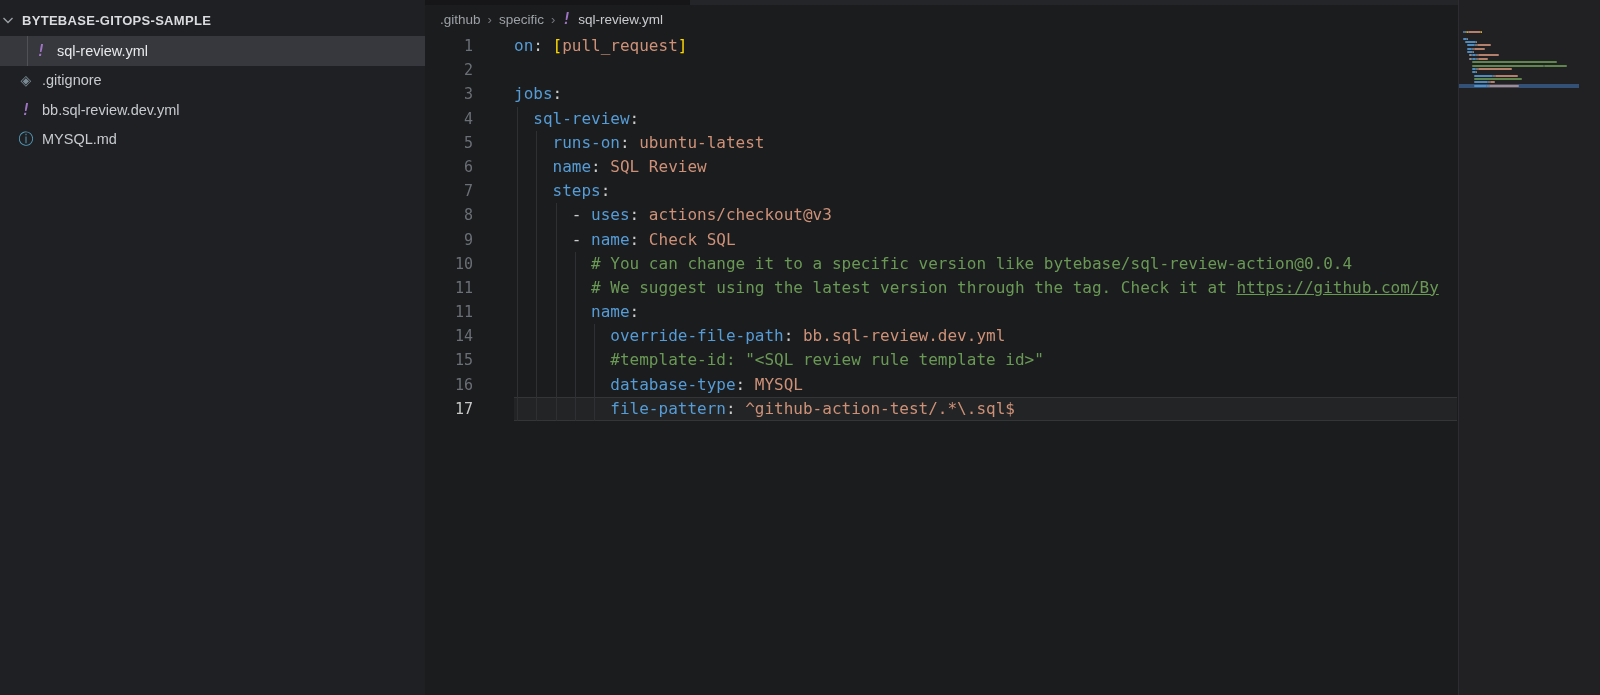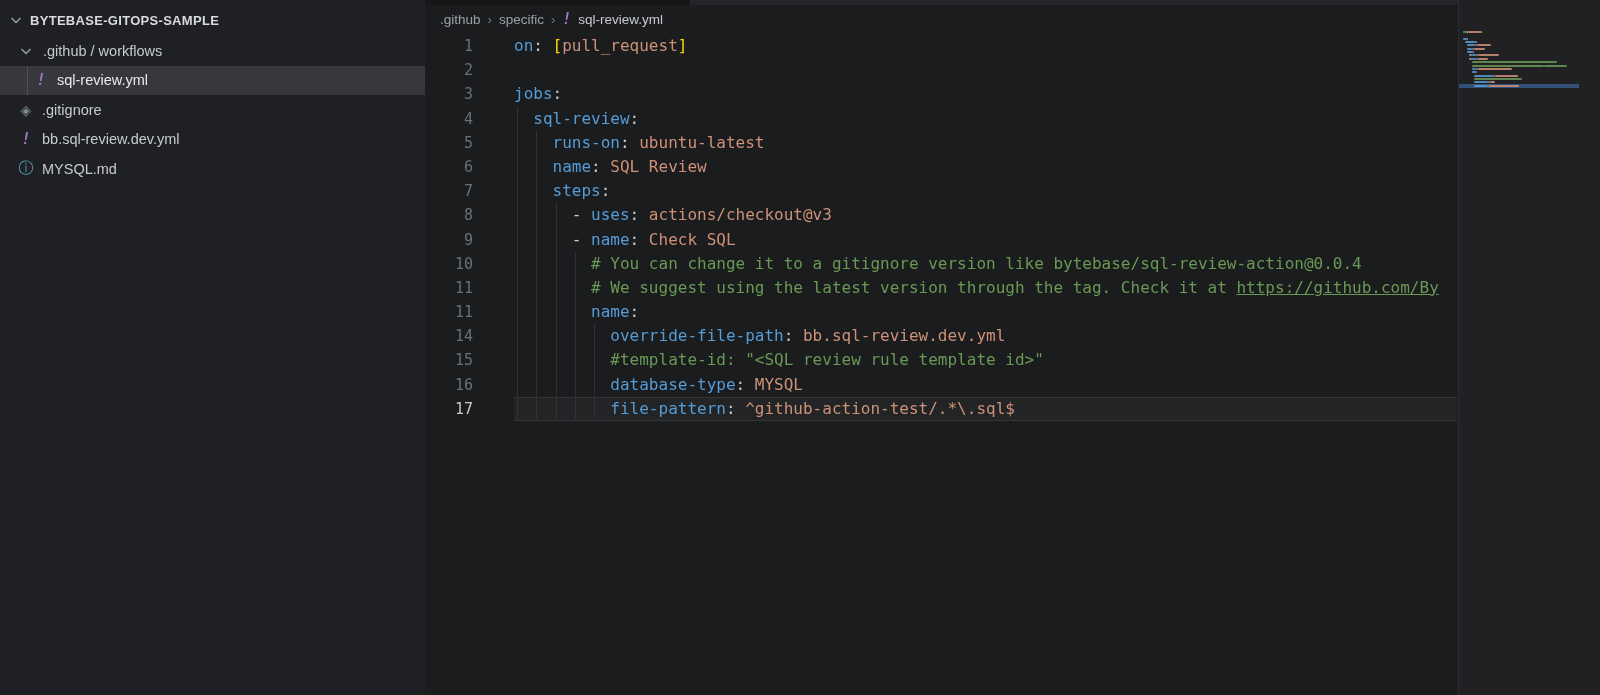--- a/index.html
+++ b/index.html
@@ -1,21 +1,21 @@
 <!DOCTYPE html>
 <html style="--c-key: #569cd6; --c-val: #ce9178; --c-comment: #6a9955; --c-bracket: #ffd700; --c-punct: #cccccc; --c-linenum: #6b6f76; --c-linenum-active: #c7c7c7;"><head>
 <meta charset="utf-8">
 <style>
   html,body{margin:0;padding:0;background:#1b1c1e;}
   .app{position:relative;width:1600px;height:695px;background:#1b1c1e;overflow:hidden;
        font-family:"Liberation Sans",sans-serif;color:#c7cacf;}
 
   
   .sidebar{position:absolute;left:0;top:0;width:425px;height:695px;background:#1f2023;z-index:3;}
-  .sb-header{display:flex;align-items:center;height:40px;padding-left:8px;
+  .sb-header{display:flex;align-items:center;height:40px;padding-left:0;
              font-size:13px;font-weight:bold;letter-spacing:.3px;color:#d9dbde;cursor:pointer;}
   .sb-header .chev{margin-right:6px;}
   .tree{position:absolute;left:0;top:36px;right:0;}
   .row{position:relative;display:flex;align-items:center;height:29.5px;font-size:14.5px;
        color:#c7cacf;cursor:pointer;white-space:nowrap;}
   .row.sel{background:#37383d;color:#e8e9eb;}
   .row .chev{margin-left:18px;margin-right:9px;flex:0 0 16px;}
   .row .ficon{margin-left:18px;margin-right:8px;flex:0 0 16px;text-align:center;}
   .row.child .ficon{margin-left:33px;}
   .treeguide{position:absolute;left:27px;top:0;bottom:0;width:1px;background:rgba(255,255,255,.13);}
@@ -72,28 +72,20 @@
   <aside class="sidebar">
     <div class="sb-header">
       <span class="chev">
         <svg width="16" height="16" viewBox="0 0 16 16">
             <path d="M3.5 6l4.5 4.5L12.5 6" fill="none" stroke="#9aa0a6" stroke-width="1.4"></path>
           </svg>
       </span>
       <span>BYTEBASE-GITOPS-SAMPLE</span>
     </div>
     <div class="tree" id="tree">
-        <div class="row">
-          <span class="chev">
-            <svg width="16" height="16" viewBox="0 0 16 16">
-              <path d="M3.5 6l4.5 4.5L12.5 6" fill="none" stroke="#9aa0a6" stroke-width="1.4"></path>
-            </svg>
-          </span>
-          <span>.github / workflows</span>
-        </div>
         <div class="row sel child">
           <div class="treeguide"></div>
           <span class="ficon icon-yaml">!</span>
           <span>sql-review.yml</span>
         </div>
         <div class="row">
           <span class="ficon icon-git">◈</span>
           <span>.gitignore</span>
         </div>
         <div class="row">
@@ -148,21 +140,21 @@
       <div class="cl">
         <div class="ln">8</div>
         <div class="ct"><div class="g" style="left: calc(0ch + 3px);"></div><div class="g" style="left: calc(2ch + 3px);"></div><div class="g" style="left: calc(4ch + 3px);"></div><span class="tk-plain">      </span><span class="tk-punct">- </span><span class="tk-key">uses</span><span class="tk-punct">: </span><span class="tk-val">actions/checkout@v3</span></div>
       </div>
       <div class="cl">
         <div class="ln">9</div>
         <div class="ct"><div class="g" style="left: calc(0ch + 3px);"></div><div class="g" style="left: calc(2ch + 3px);"></div><div class="g" style="left: calc(4ch + 3px);"></div><span class="tk-plain">      </span><span class="tk-punct">- </span><span class="tk-key">name</span><span class="tk-punct">: </span><span class="tk-val">Check SQL</span></div>
       </div>
       <div class="cl">
         <div class="ln">10</div>
-        <div class="ct"><div class="g" style="left: calc(0ch + 3px);"></div><div class="g" style="left: calc(2ch + 3px);"></div><div class="g" style="left: calc(4ch + 3px);"></div><div class="g" style="left: calc(6ch + 3px);"></div><span class="tk-plain">        </span><span class="tk-comment"># You can change it to a gitignore version like bytebase/sql-review-action@0.0.4</span></div>
+        <div class="ct"><div class="g" style="left: calc(0ch + 3px);"></div><div class="g" style="left: calc(2ch + 3px);"></div><div class="g" style="left: calc(4ch + 3px);"></div><div class="g" style="left: calc(6ch + 3px);"></div><span class="tk-plain">        </span><span class="tk-comment"># You can change it to a specific version like bytebase/sql-review-action@0.0.4</span></div>
       </div>
       <div class="cl">
         <div class="ln">11</div>
         <div class="ct"><div class="g" style="left: calc(0ch + 3px);"></div><div class="g" style="left: calc(2ch + 3px);"></div><div class="g" style="left: calc(4ch + 3px);"></div><div class="g" style="left: calc(6ch + 3px);"></div><span class="tk-plain">        </span><span class="tk-comment"># We suggest using the latest version through the tag. Check it at </span><span class="tk-link">https://github.com/By</span></div>
       </div>
       <div class="cl">
         <div class="ln">11</div>
         <div class="ct"><div class="g" style="left: calc(0ch + 3px);"></div><div class="g" style="left: calc(2ch + 3px);"></div><div class="g" style="left: calc(4ch + 3px);"></div><div class="g" style="left: calc(6ch + 3px);"></div><span class="tk-plain">        </span><span class="tk-key">name</span><span class="tk-punct">:</span></div>
       </div>
       <div class="cl">

